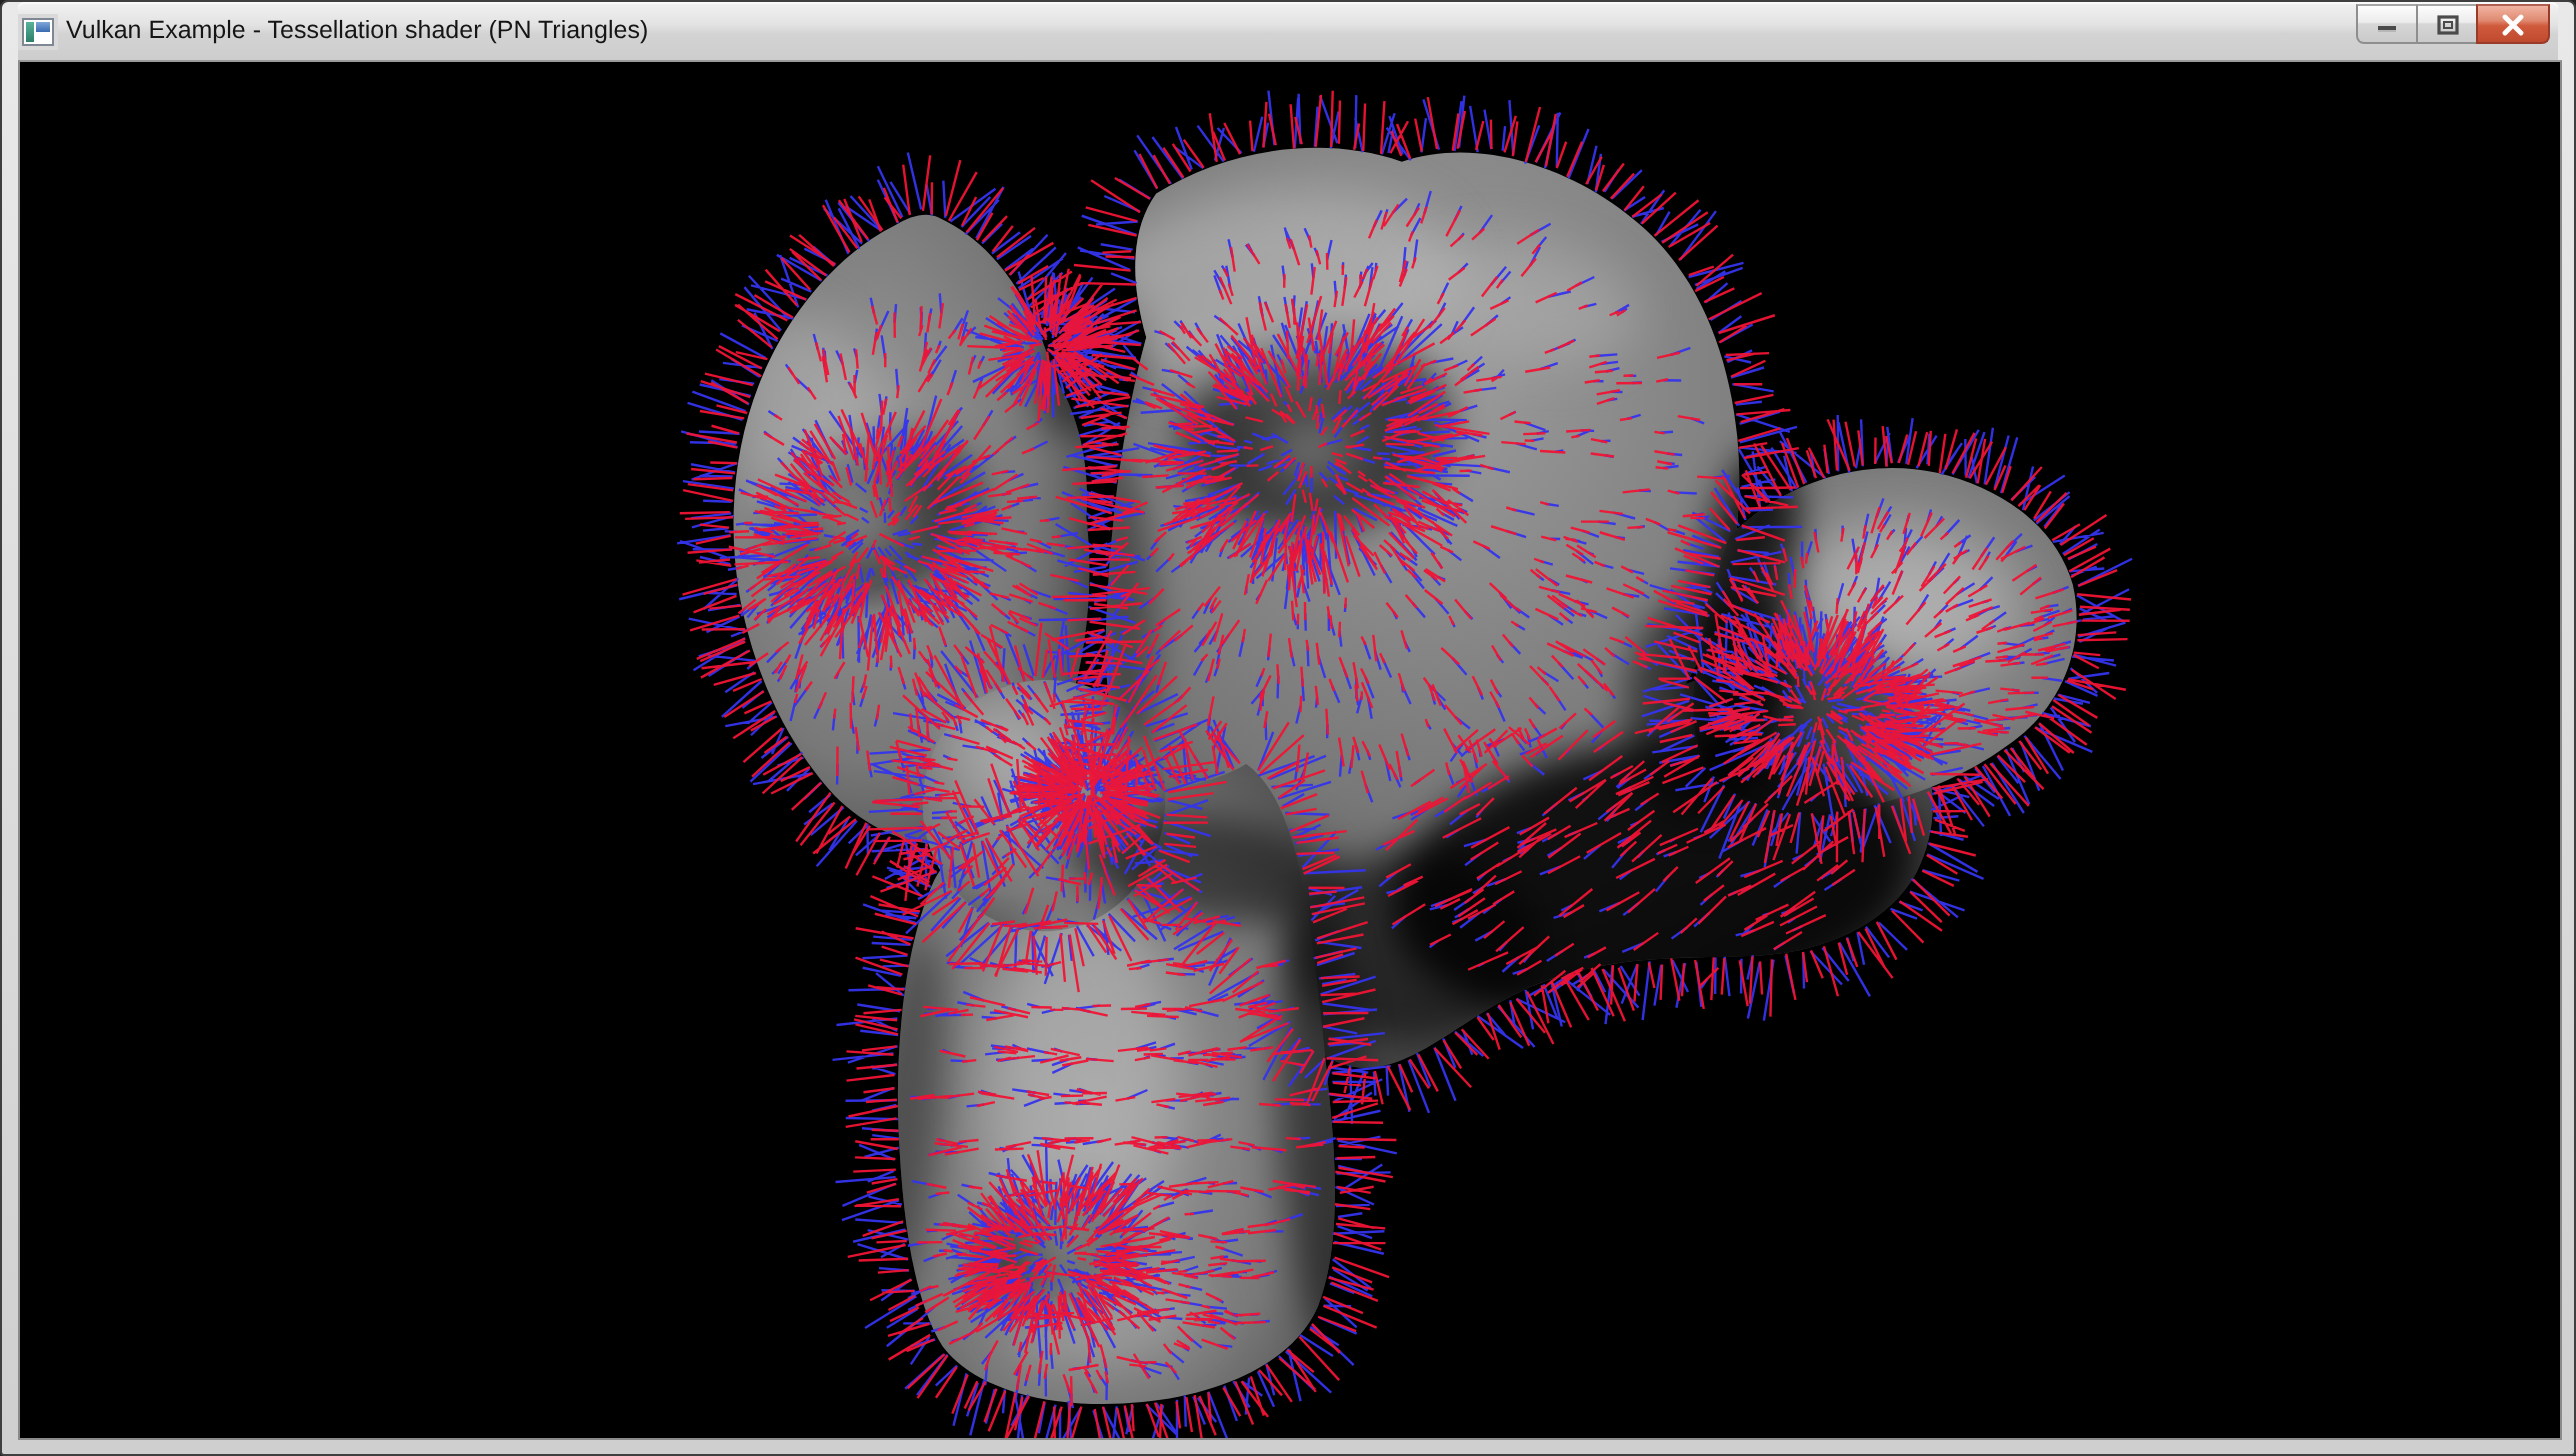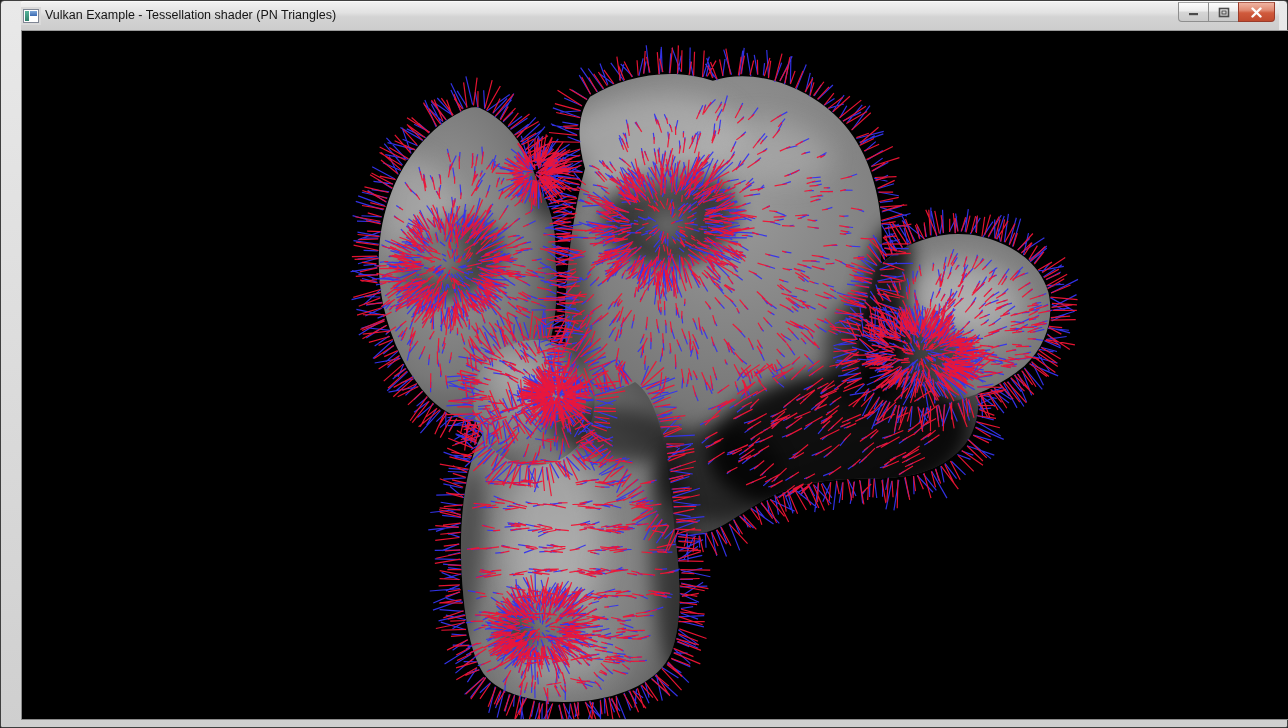--- a/index.html
+++ b/index.html
@@ -1,21 +1,21 @@
 <!DOCTYPE html>
 <html><head>
 <meta charset="utf-8">
 <style>
   html,body{margin:0;padding:0;background:#222;}
   *{box-sizing:border-box;}
   .window{
     position:relative;width:1288px;height:728px;
     background:linear-gradient(#e9e9e9,#cfcfcf);
     border:1px solid #3f3f3f;border-radius:4px 4px 2px 2px;
-    padding:0 8px 8px 20px;
+    padding:0 8px 8px 8px;
     font-family:"Liberation Sans","DejaVu Sans",sans-serif;
   }
   .titlebar{
     height:29px;display:flex;align-items:center;
     background:linear-gradient(#f2f2f2 0%,#e2e2e2 40%,#d3d3d3 55%,#cdcdcd 100%);
     box-shadow:inset 0 1px 0 #fafafa;
     border-radius:3px 3px 0 0;
     position:relative;
   }
   .app-icon{

